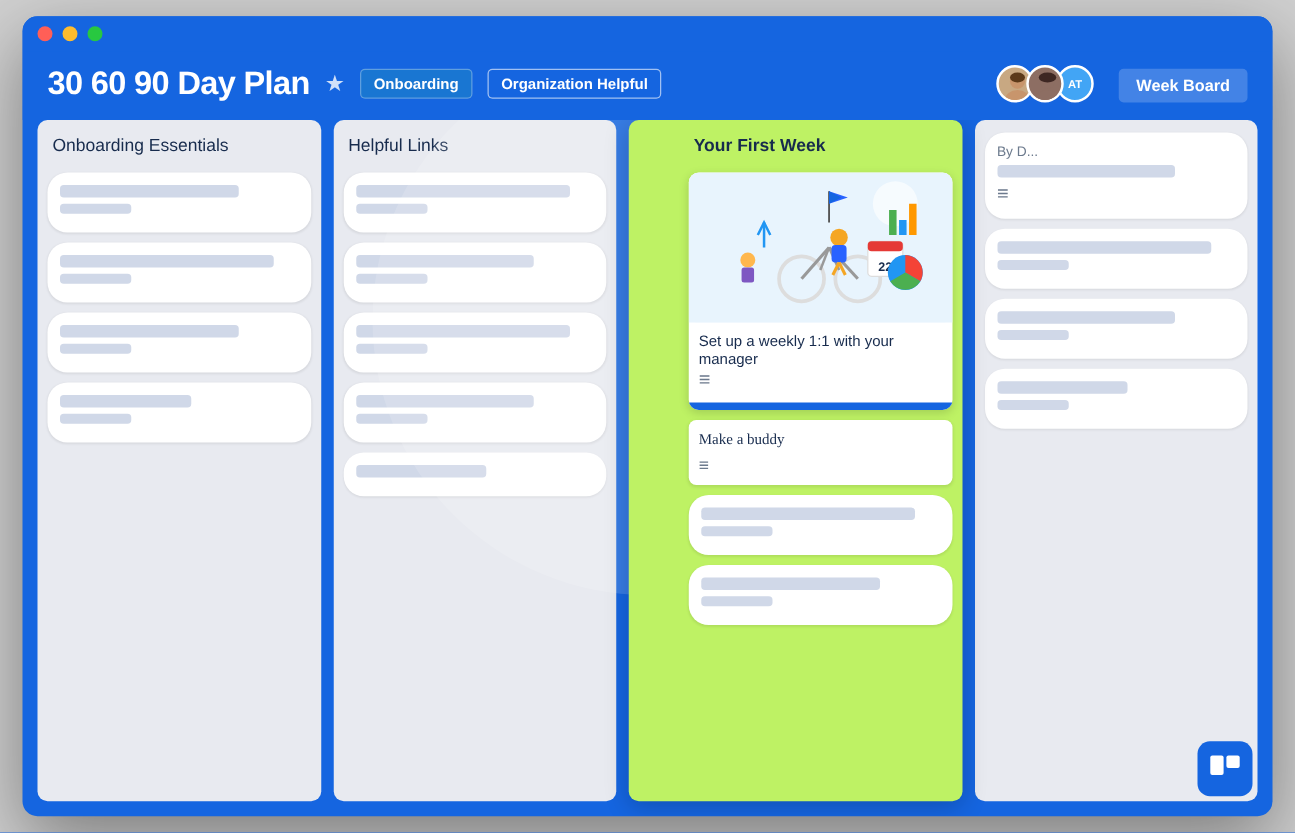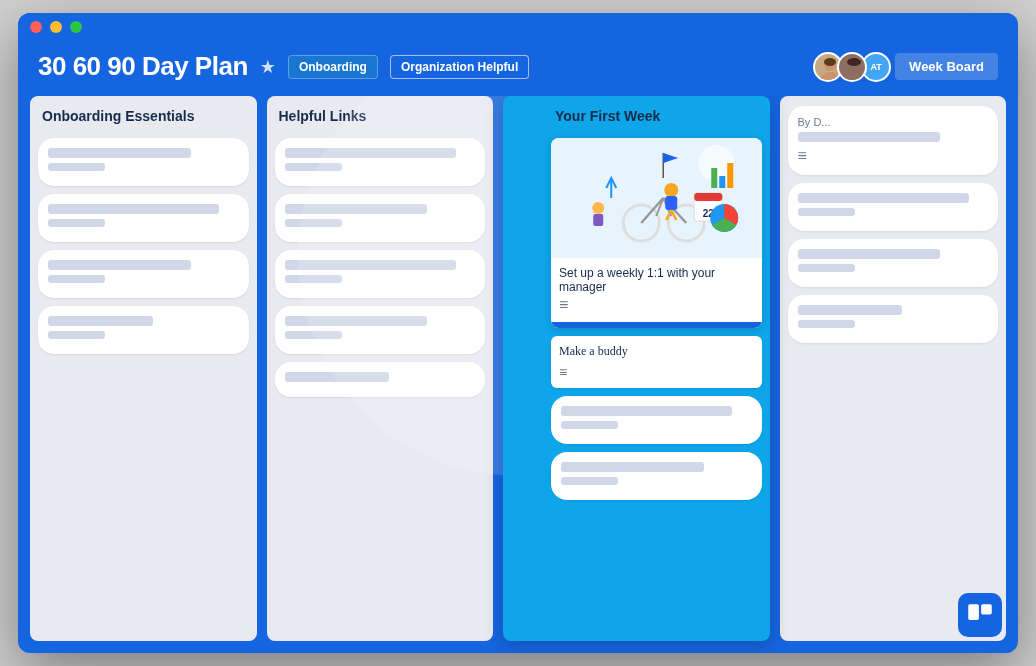--- a/index.html
+++ b/index.html
@@ -77,22 +77,22 @@
     }
     .badge-org {
       background: #1565e0;
       color: white;
       border: 1px solid rgba(255,255,255,0.6);
     }
 
     .header-right {
       margin-left: auto;
       display: flex;
-      align-items: center;
-      gap: 4px;
+      align-items: flex-end;
+      gap: 20px;
     }
 
     .avatars {
       display: flex;
       align-items: center;
     }
     .avatar-initials {
       width: 30px; height: 30px;
       border-radius: 50%;
       background: #42a5f5;
@@ -157,30 +157,30 @@
       background: #e8eaf0;
       border-radius: 8px;
       padding: 10px 8px;
       display: flex;
       flex-direction: column;
       gap: 8px;
       min-width: 0;
     }
 
     .column.highlighted {
-      background: #0ea5e9;
+      background: #bef264;
       box-shadow: 0 4px 20px rgba(0,0,0,0.2);
       z-index: 10;
       position: relative;
       padding-left: 48px;
     }
 
     .column-header {
       font-size: 14px;
-      font-weight: 700;
+      font-weight: 400;
       color: #172b4d;
       padding: 2px 4px 6px;
     }
 
     .card {
       background: white;
       border-radius: 6px;
       padding: 8px;
       box-shadow: 0 1px 3px rgba(0,0,0,0.1);
     }

